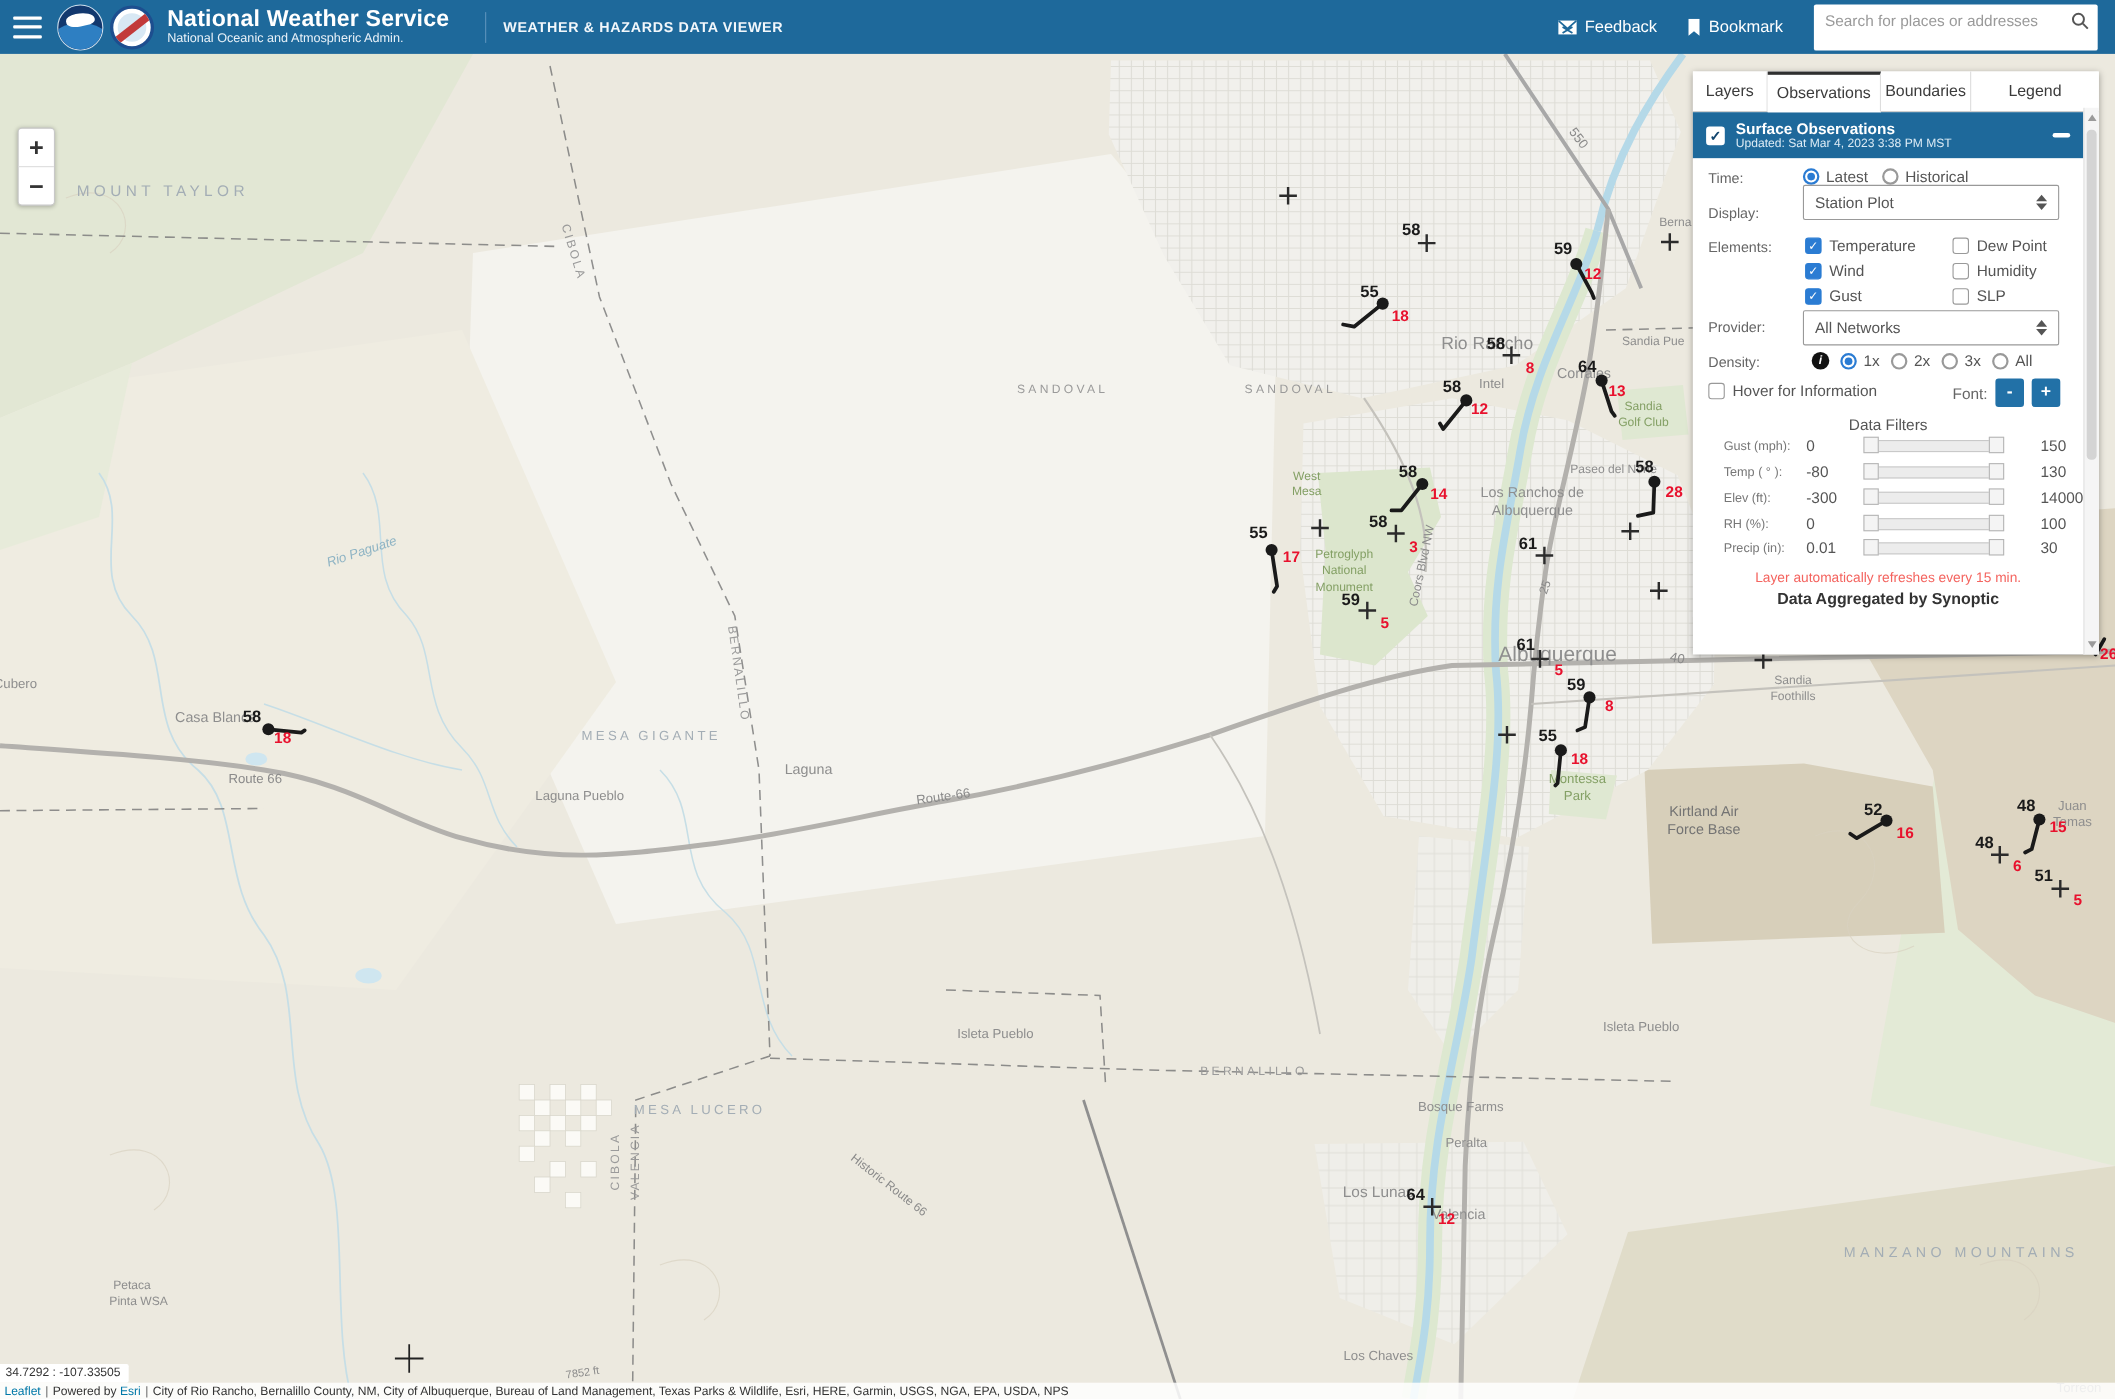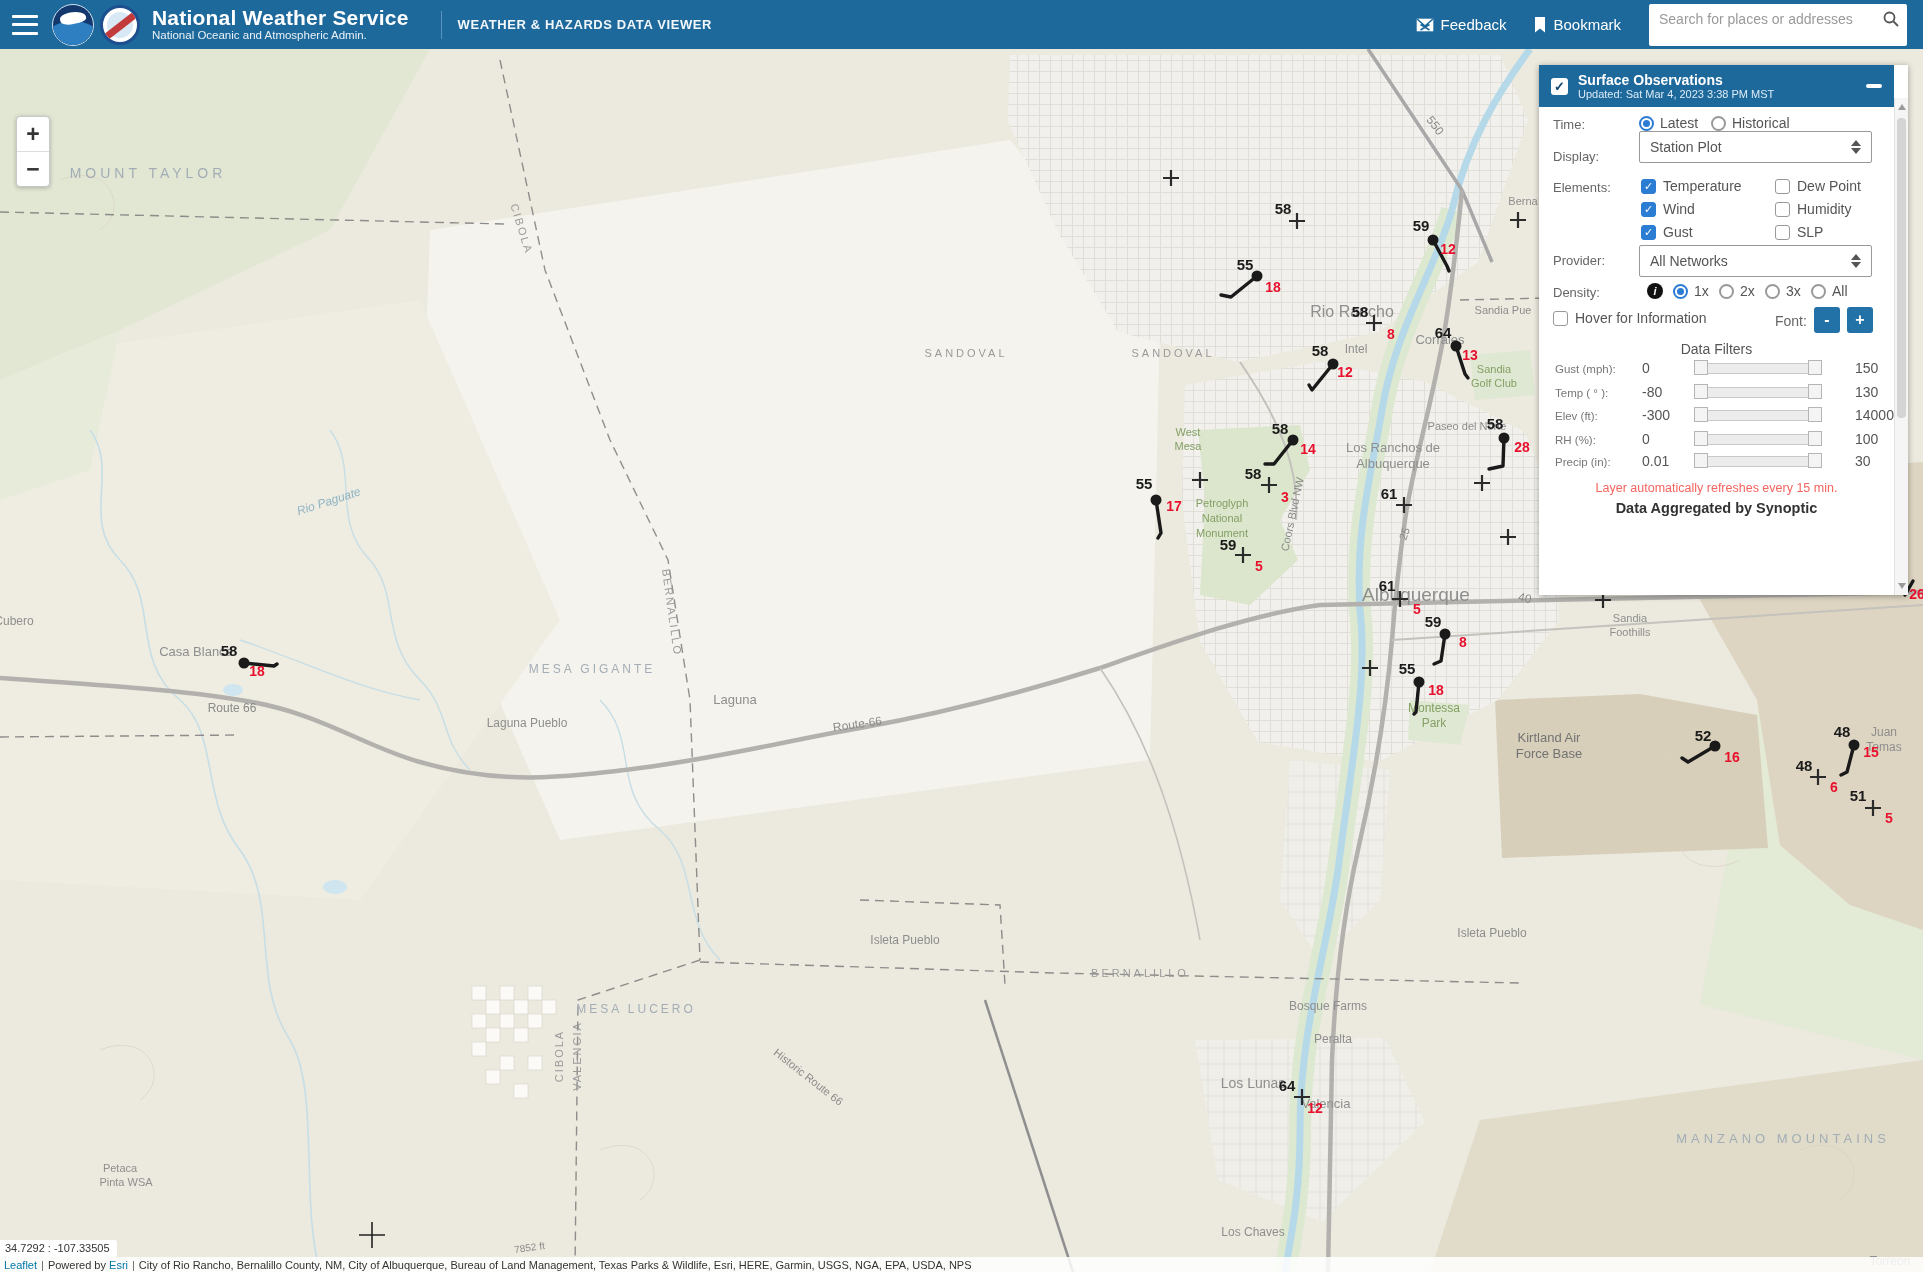--- a/index.html
+++ b/index.html
@@ -85,21 +85,21 @@
            font-size:14px;color:#555;cursor:pointer;}
   .spin{margin-left:auto;display:flex;flex-direction:column;gap:2px;}
   .spin i{border-left:5px solid transparent;border-right:5px solid transparent;display:block;}
   .spin .up{border-bottom:6px solid #555;}
   .spin .dn{border-top:6px solid #555;}
   .info-dot{width:16px;height:16px;border-radius:50%;background:#111;color:#fff;display:inline-flex;
             align-items:center;justify-content:center;font-size:11px;font-weight:bold;font-style:italic;}
   .font-btn{position:absolute;width:26px;height:26px;background:#2271a7;color:#fff;border-radius:3px;
             display:flex;align-items:center;justify-content:center;font-size:16px;font-weight:bold;cursor:pointer;}
   .df-title{position:absolute;width:355px;text-align:center;font-size:14px;color:#555;}
-  .f-label{position:absolute;left:16px;font-size:11.5px;color:#777;}
+  .f-label{position:absolute;left:28px;font-size:11.5px;color:#777;}
   .f-min,.f-max{position:absolute;font-size:14px;color:#555;}
   .f-slider{position:absolute;left:155px;width:128px;height:15px;}
   .f-track{position:absolute;left:6px;right:6px;top:3px;height:9px;background:#ececec;border:1px solid #c9c9c9;}
   .f-handle{position:absolute;top:0;width:14px;height:15px;background:#f4f4f4;border:1px solid #b5b5b5;
             box-sizing:border-box;cursor:pointer;}
   .refresh-note{position:absolute;width:355px;text-align:center;font-size:12.5px;color:#f4645f;}
   .agg-note{position:absolute;width:355px;text-align:center;font-size:14.5px;font-weight:bold;color:#333;}
   .panel-scrollbar{position:absolute;right:0;top:33px;bottom:0;width:14px;background:#f5f5f5;
                    border-left:1px solid #e2e2e2;box-sizing:border-box;}
   .sb-up,.sb-dn{position:absolute;left:3px;width:0;height:0;border-left:4px solid transparent;
@@ -465,20 +465,26 @@
   <a>Leaflet</a>
   <span class="sep">|</span>
   <span>Powered by</span>&nbsp;
   <a>Esri</a>
   <span class="sep">|</span>
   <span>City of Rio Rancho, Bernalillo County, NM, City of Albuquerque, Bureau of Land Management, Texas Parks &amp; Wildlife, Esri, HERE, Garmin, USGS, NGA, EPA, USDA, NPS</span>
 </div>
 
 <div class="overlays-panel">
 
+  <div class="panel-tabs">
+    <div class="ptab" style="flex:0 0 68px">Layers</div>
+    <div class="ptab active" style="flex:0 0 103px">Observations</div>
+    <div class="ptab" style="flex:0 0 82px">Boundaries</div>
+    <div class="ptab" style="flex:1">Legend</div>
+  </div>
 
   <div class="surface-header">
     <span class="surface-check">✓</span>
     <span class="surface-titles">
       <span class="surface-title" style="display:block">Surface Observations</span>
       <span class="surface-updated" style="display:block">Updated: Sat Mar 4, 2023 3:38 PM MST</span>
     </span>
     <span class="collapse-btn"></span>
   </div>
 

